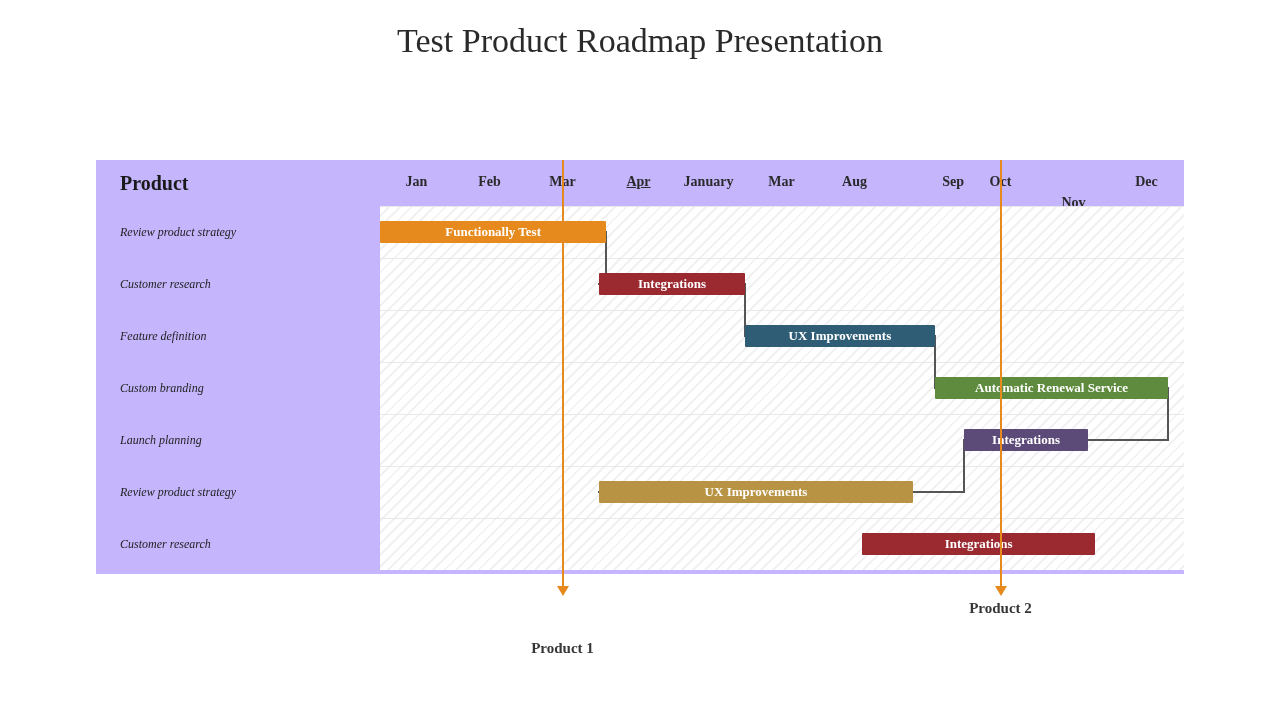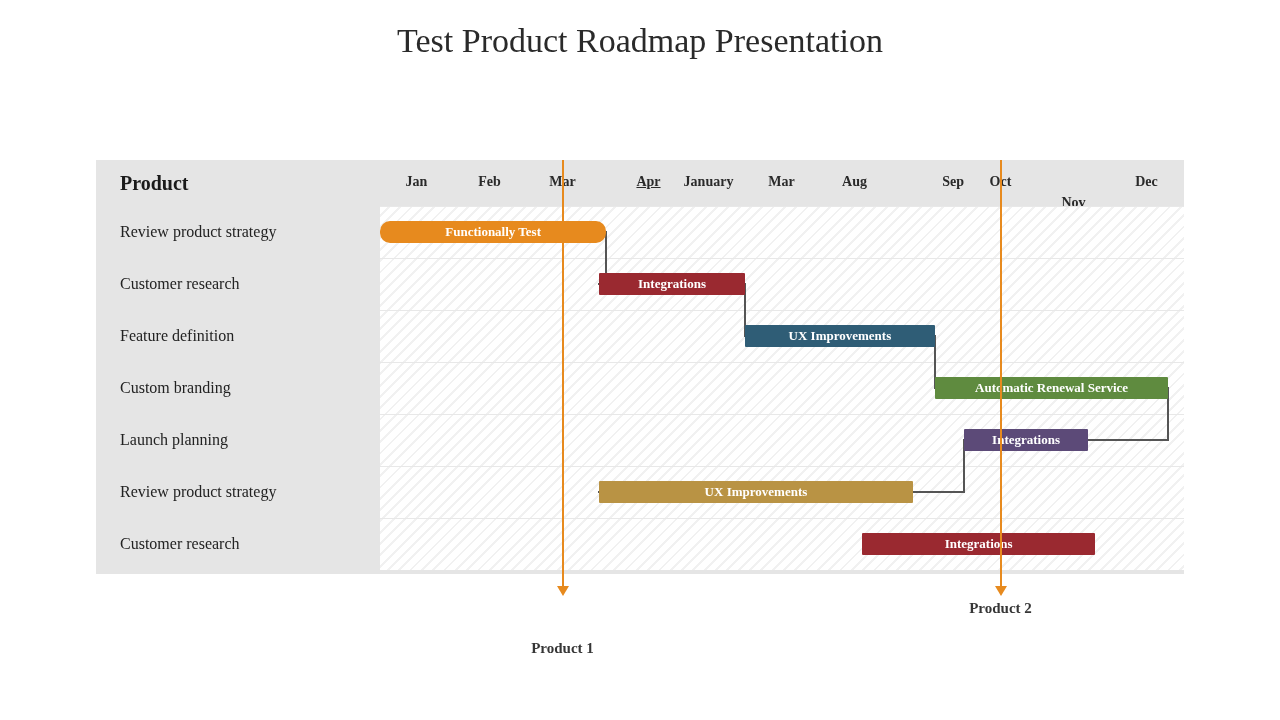--- a/index.html
+++ b/index.html
@@ -17,39 +17,40 @@
     font-weight: 400;
     padding-top: 22px;
   }
   
   .chart {
     position: absolute;
     left: 96px;
     top: 160px;
     width: 1088px;   
     height: 414px;
-    background: #e5e5e5;
+    background: #c4b5fd;
   }
   .row-label-head {
     position: absolute;
     left: 24px;
     top: 0;
     height: 46px;
     line-height: 46px;
     font-weight: 700;
     font-size: 20px;
     color: #1a1a1a;
   }
   .row-label {
     position: absolute;
     left: 24px;
     height: 52px;
     line-height: 52px;
-    font-size: 16px;
+    font-size: 12px;
     color: #222;
+    font-style: italic;
   }
   
   .timeline {
     position: absolute;
     left: 284px;  
     top: 46px;
     width: 804px; 
     height: 364px; 
     background: repeating-linear-gradient(
       135deg,
@@ -127,21 +128,21 @@
       <div class="row-label" style="top: 202px;">Custom branding</div>
       <div class="row-label" style="top: 254px;">Launch planning</div>
       <div class="row-label" style="top: 306px;">Review product strategy</div>
       <div class="row-label" style="top: 358px;">Customer research</div>
     </div>
   <div class="timeline" id="timeline">
     <div id="month-labels">
         <div class="month-label" style="left: 0px;">Jan</div>
         <div class="month-label" style="left: 73px;">Feb</div>
         <div class="month-label" style="left: 146px;">Mar</div>
-        <div class="month-label" style="left: 232px; text-decoration: underline;">Apr</div>
+        <div class="month-label" style="left: 222px; text-decoration: underline;">Apr</div>
         <div class="month-label" style="left: 292px;">January</div>
         <div class="month-label" style="left: 365px;">Mar</div>
         <div class="month-label" style="left: 438px;">Aug</div>
         <div class="month-label" style="left: 511px; text-align: right;">Sep</div>
         <div class="month-label" style="left: 584px;">Oct</div>
         <div class="month-label" style="left: 657px; margin-top: 21px;">Nov</div>
         <div class="month-label" style="left: 730px;">Dec</div>
       </div>
     <div id="grid-rows">
         <div class="grid-row" style="top: 0px;"></div>
@@ -163,21 +164,21 @@
         <div class="connector" style="left: 553.8px; top: 129px; width: 2px; height: 54px;"></div>
         <div class="connector" style="left: 553.8px; top: 181px; width: 2px; height: 2px;"></div>
         <div class="connector" style="left: 787.4px; top: 181px; width: 2px; height: 26px;"></div>
         <div class="connector" style="left: 787.4px; top: 181px; width: 2px; height: 54px;"></div>
         <div class="connector" style="left: 707.1px; top: 233px; width: 82.3px; height: 2px;"></div>
         <div class="connector" style="left: 583px; top: 233px; width: 2px; height: 26px;"></div>
         <div class="connector" style="left: 583px; top: 233px; width: 2px; height: 54px;"></div>
         <div class="connector" style="left: 218px; top: 285px; width: 367px; height: 2px;"></div>
       </div>
     <div id="bars">
-        <div class="bar" style="left: 0px; top: 15px; width: 226.3px; background: rgb(231, 138, 30); border-radius: 10px;">Functionally Test</div>
+        <div class="bar" style="left: 0px; top: 15px; width: 226.3px; background: rgb(231, 138, 30);">Functionally Test</div>
         <div class="bar" style="left: 219px; top: 67px; width: 146px; background: rgb(154, 41, 48);">Integrations</div>
         <div class="bar" style="left: 365px; top: 119px; width: 189.8px; background: rgb(47, 93, 118);">UX Improvements</div>
         <div class="bar" style="left: 554.8px; top: 171px; width: 233.6px; background: rgb(95, 139, 63);">Automatic Renewal Service</div>
         <div class="bar" style="left: 584px; top: 223px; width: 124.1px; background: rgb(92, 74, 120);">Integrations</div>
         <div class="bar" style="left: 219px; top: 275px; width: 313.9px; background: rgb(185, 147, 68);">UX Improvements</div>
         <div class="bar" style="left: 481.8px; top: 327px; width: 233.6px; background: rgb(154, 41, 48);">Integrations</div>
       </div>
     <div id="milestones">
         <div class="milestone-line" style="left: 181.5px; top: -46px; height: 426px;"></div>
         <div class="milestone-arrow" style="left: 176.5px; top: 380px;"></div>

